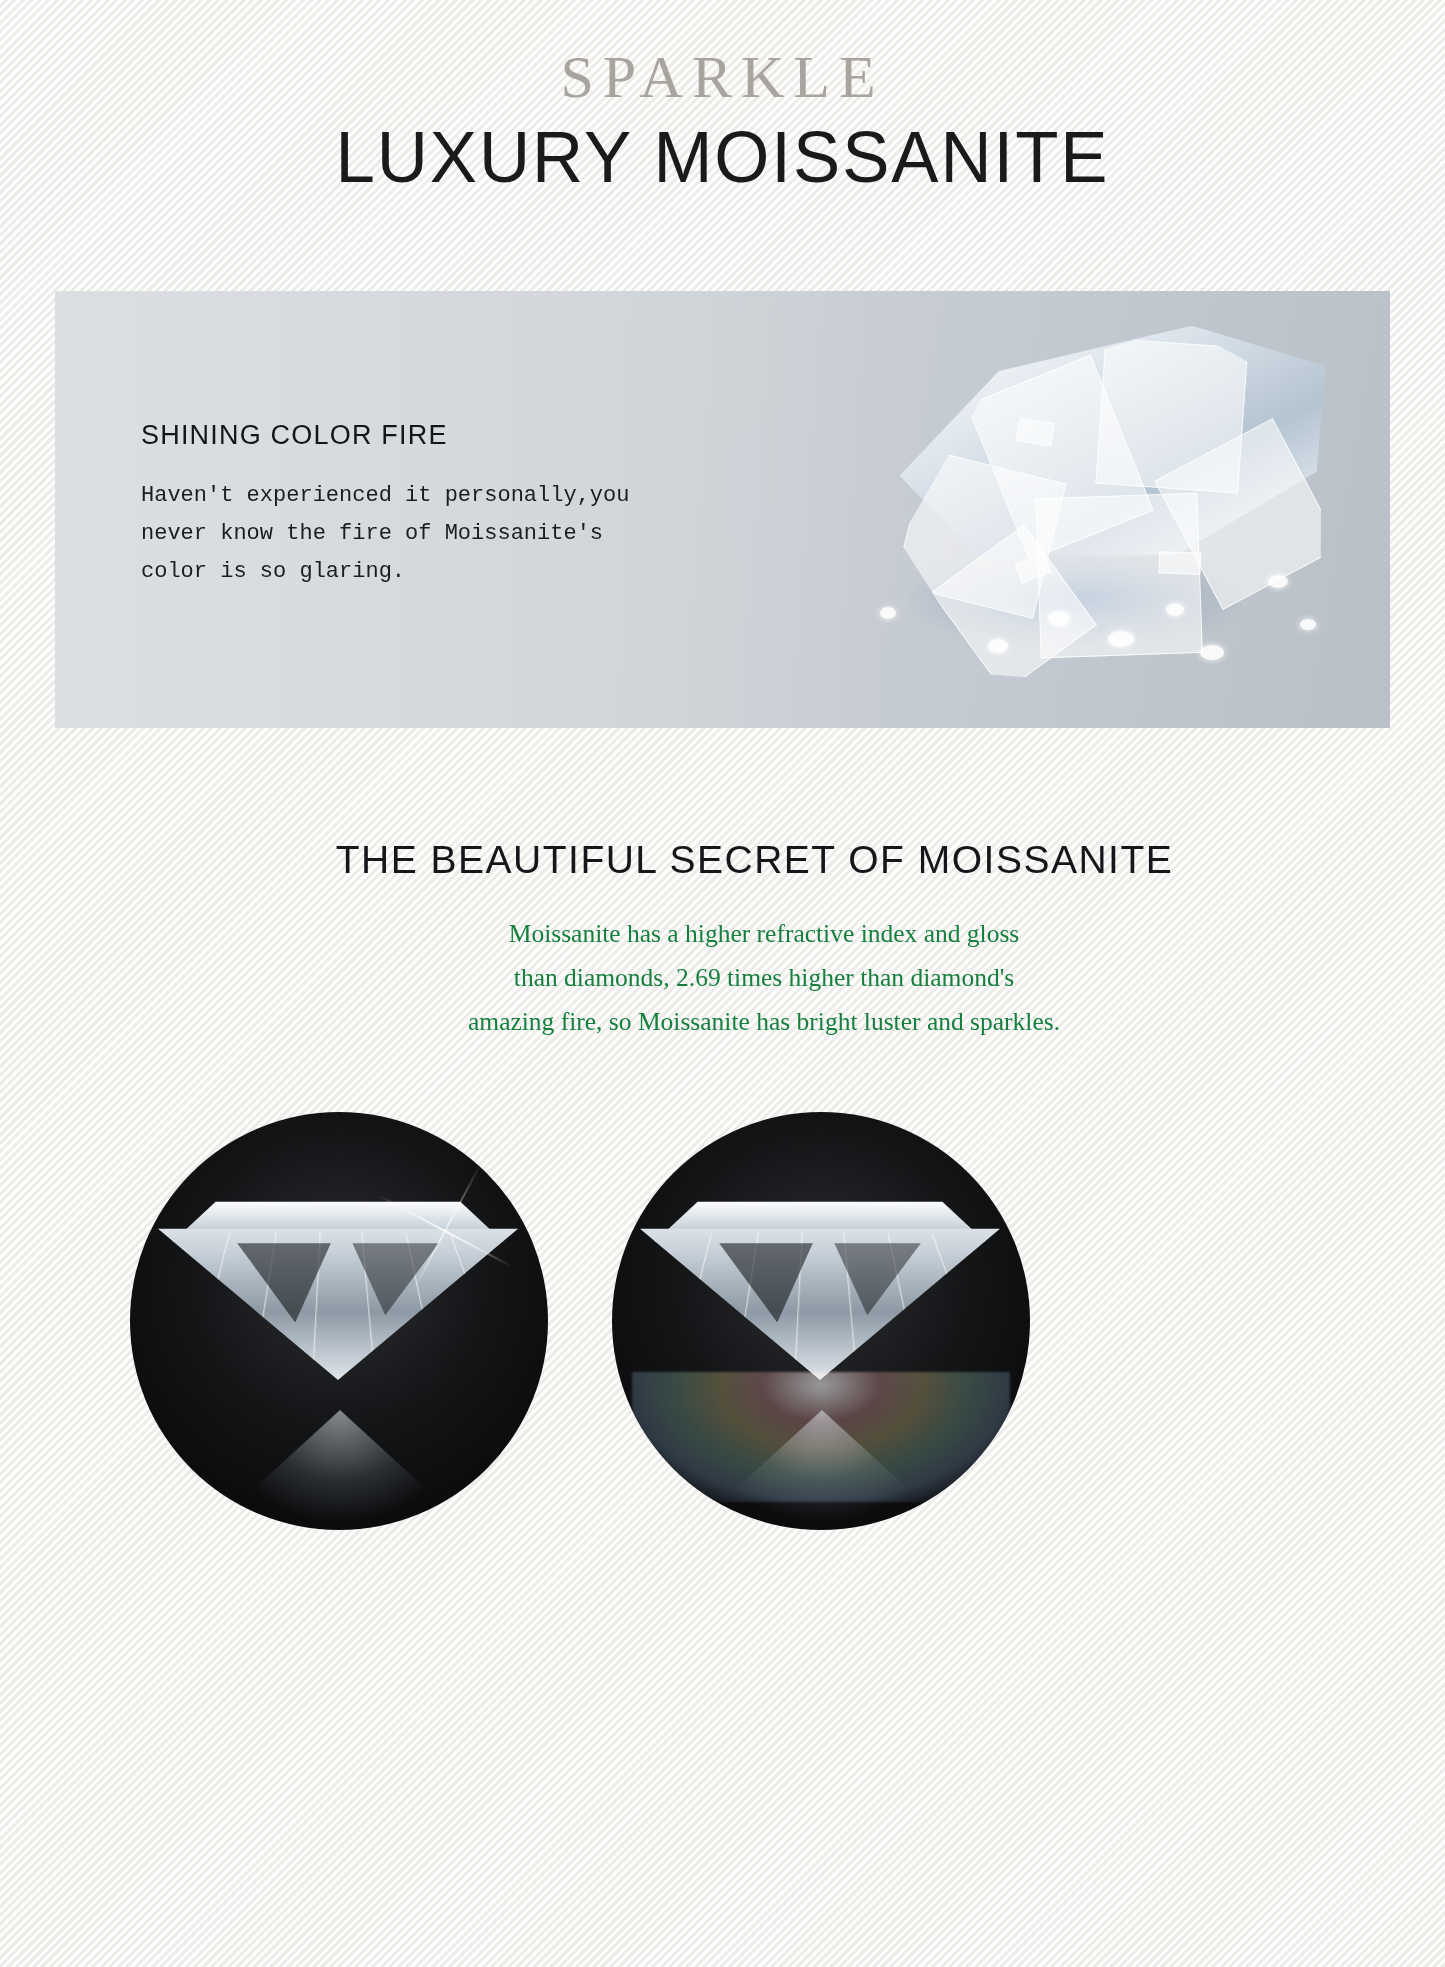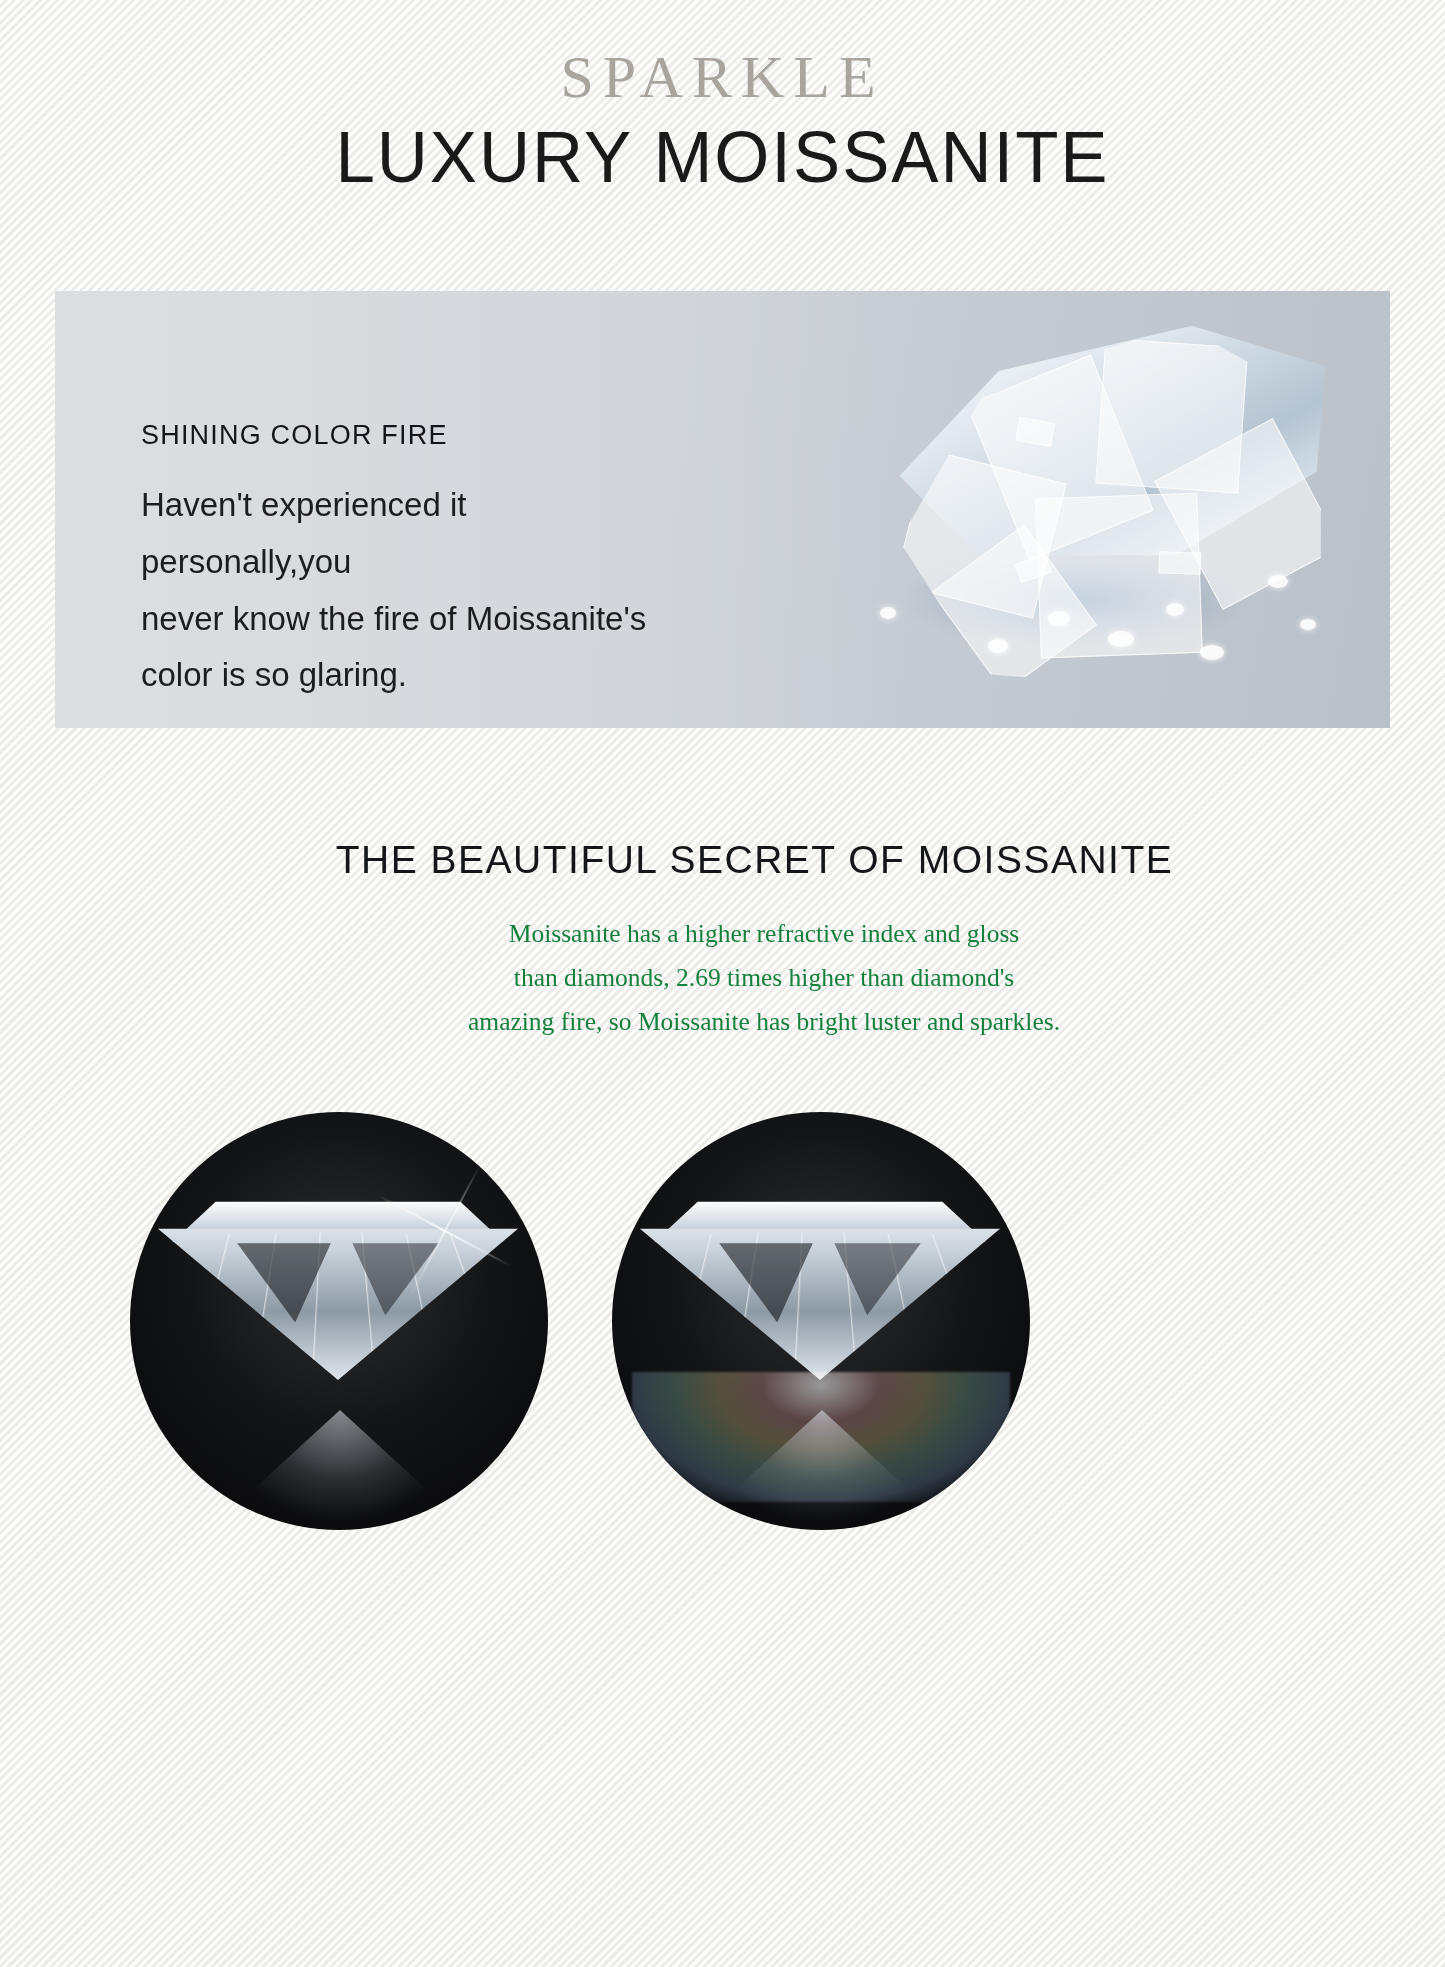--- a/index.html
+++ b/index.html
@@ -91,22 +91,22 @@
   .banner-heading {
     font-family: "Liberation Sans", sans-serif;
     font-size: 27px;
     letter-spacing: 1.2px;
     color: #14151a;
     font-weight: 400;
     margin-top: 14px;
   }
   .banner-body {
     margin-top: 26px;
-    font-family: Liberation Sans, sans-serif;
-    font-size: 33px;
+    font-family: Liberation Mono, monospace;
+    font-size: 22px;
     line-height: 1.72;
     color: #1c1d21;
   }
 
   
   .gem-banner {
     position: absolute;
     right: 50px;
     top: 48px;
     width: 470px;

